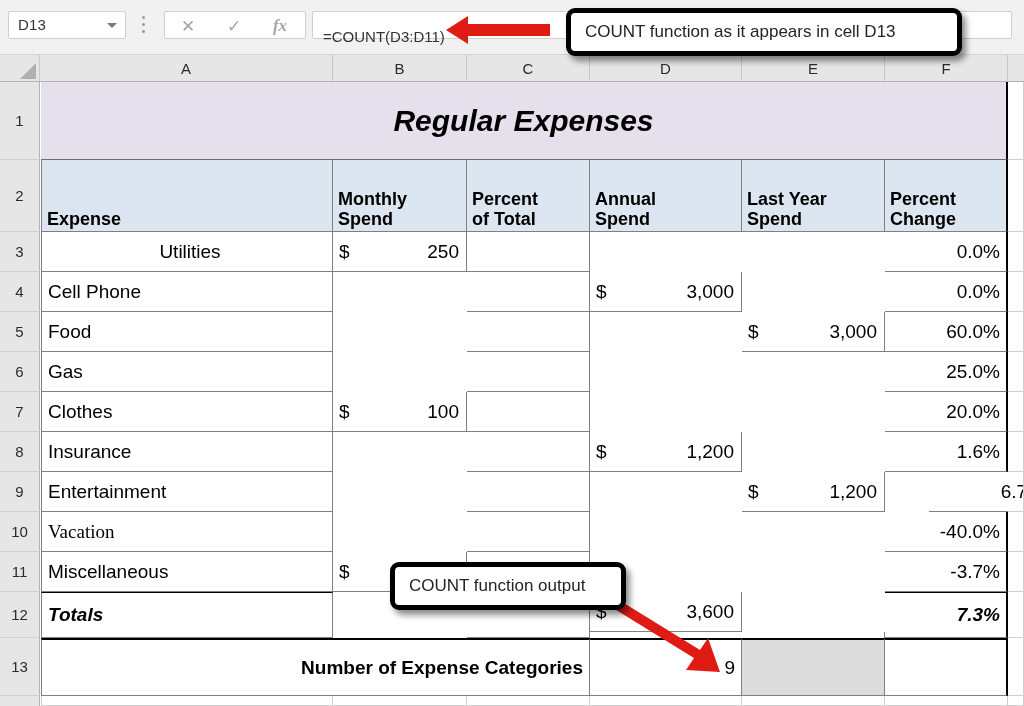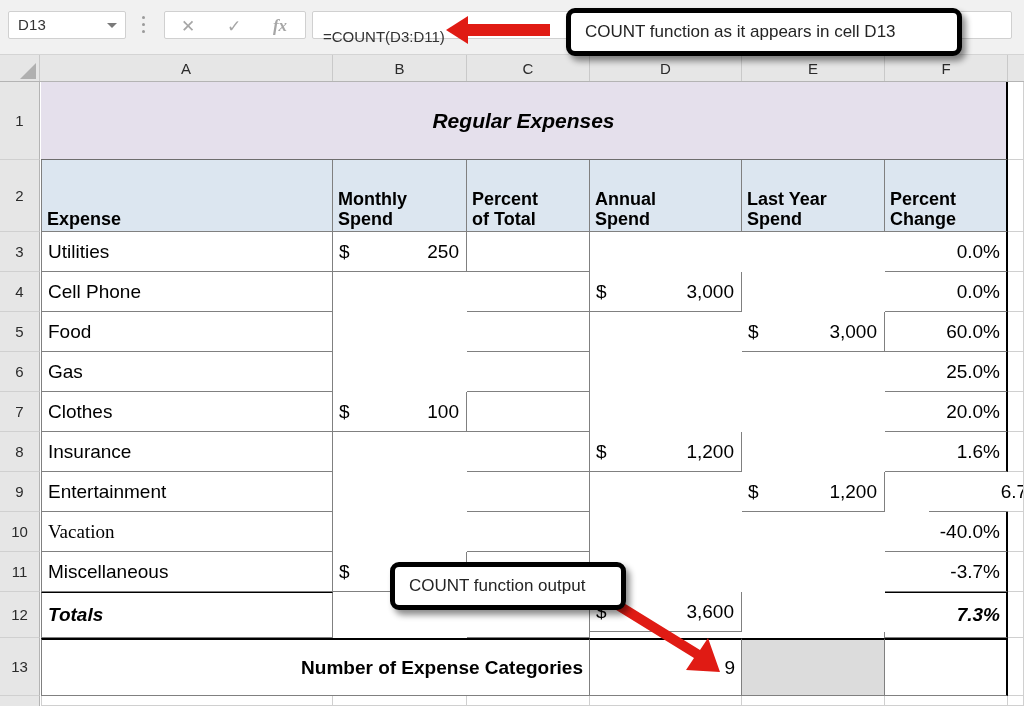--- a/index.html
+++ b/index.html
@@ -95,21 +95,21 @@
     overflow:hidden;white-space:nowrap;
   }
   .gl{border-right:1px solid #d0d0d0;border-bottom:1px solid #d0d0d0;}
 
   
   .tb{border-right:1px solid #808080;border-bottom:1px solid #808080;}
   .tb-left{border-left:1px solid #808080;}
 
   .title-cell{
     background:#e5e0ec;
-    font-size:21px;font-weight:bold;font-style:italic;
+    font-size:30px;font-weight:bold;font-style:italic;
     justify-content:center;
     border-bottom:1px solid #6d6d6d;
   }
   .hdr-cell{
     background:#dce6f0;font-weight:bold;font-size:18px;
     align-items:flex-end;padding-bottom:3px;
     line-height:1.08;white-space:normal;
     display:block;
     border-right:1px solid #808080;border-bottom:1px solid #808080;
   }
@@ -233,21 +233,21 @@
     </div>
     <div class="cell hdr-cell" style="left:885px;top:105px;width:123px;height:72px;border-right:2px solid #000;">
       <div class="hdr-inner">
         <span>Percent</span><br>
         <span>Change</span>
       </div>
     </div>
     <div class="cell gl" style="left:1008px;top:105px;width:16px;height:72px;"></div>
 
     <div id="data-rows">
-        <div class="cell tb tb-left pad-l" style="left:41px;top:177px;width:292px;height:40px;padding-left:6px;">
+        <div class="cell tb tb-left pad-l" style="left:41px;top:177px;width:292px;height:40px;padding-left:6px;justify-content:center;">
           <span>Utilities</span>
         </div>
         <div class="cell tb money" style="left:333px;top:177px;width:134px;height:40px;">
           <span class="dol">$</span>
           <span class="amt">250</span>
         </div>
         <div class="cell tb" style="left:467px;top:177px;width:123px;height:40px;">
           <span></span>
         </div>
         <div class="cell tb money" style="left:590px;top:177px;width:152px;height:40px;">

